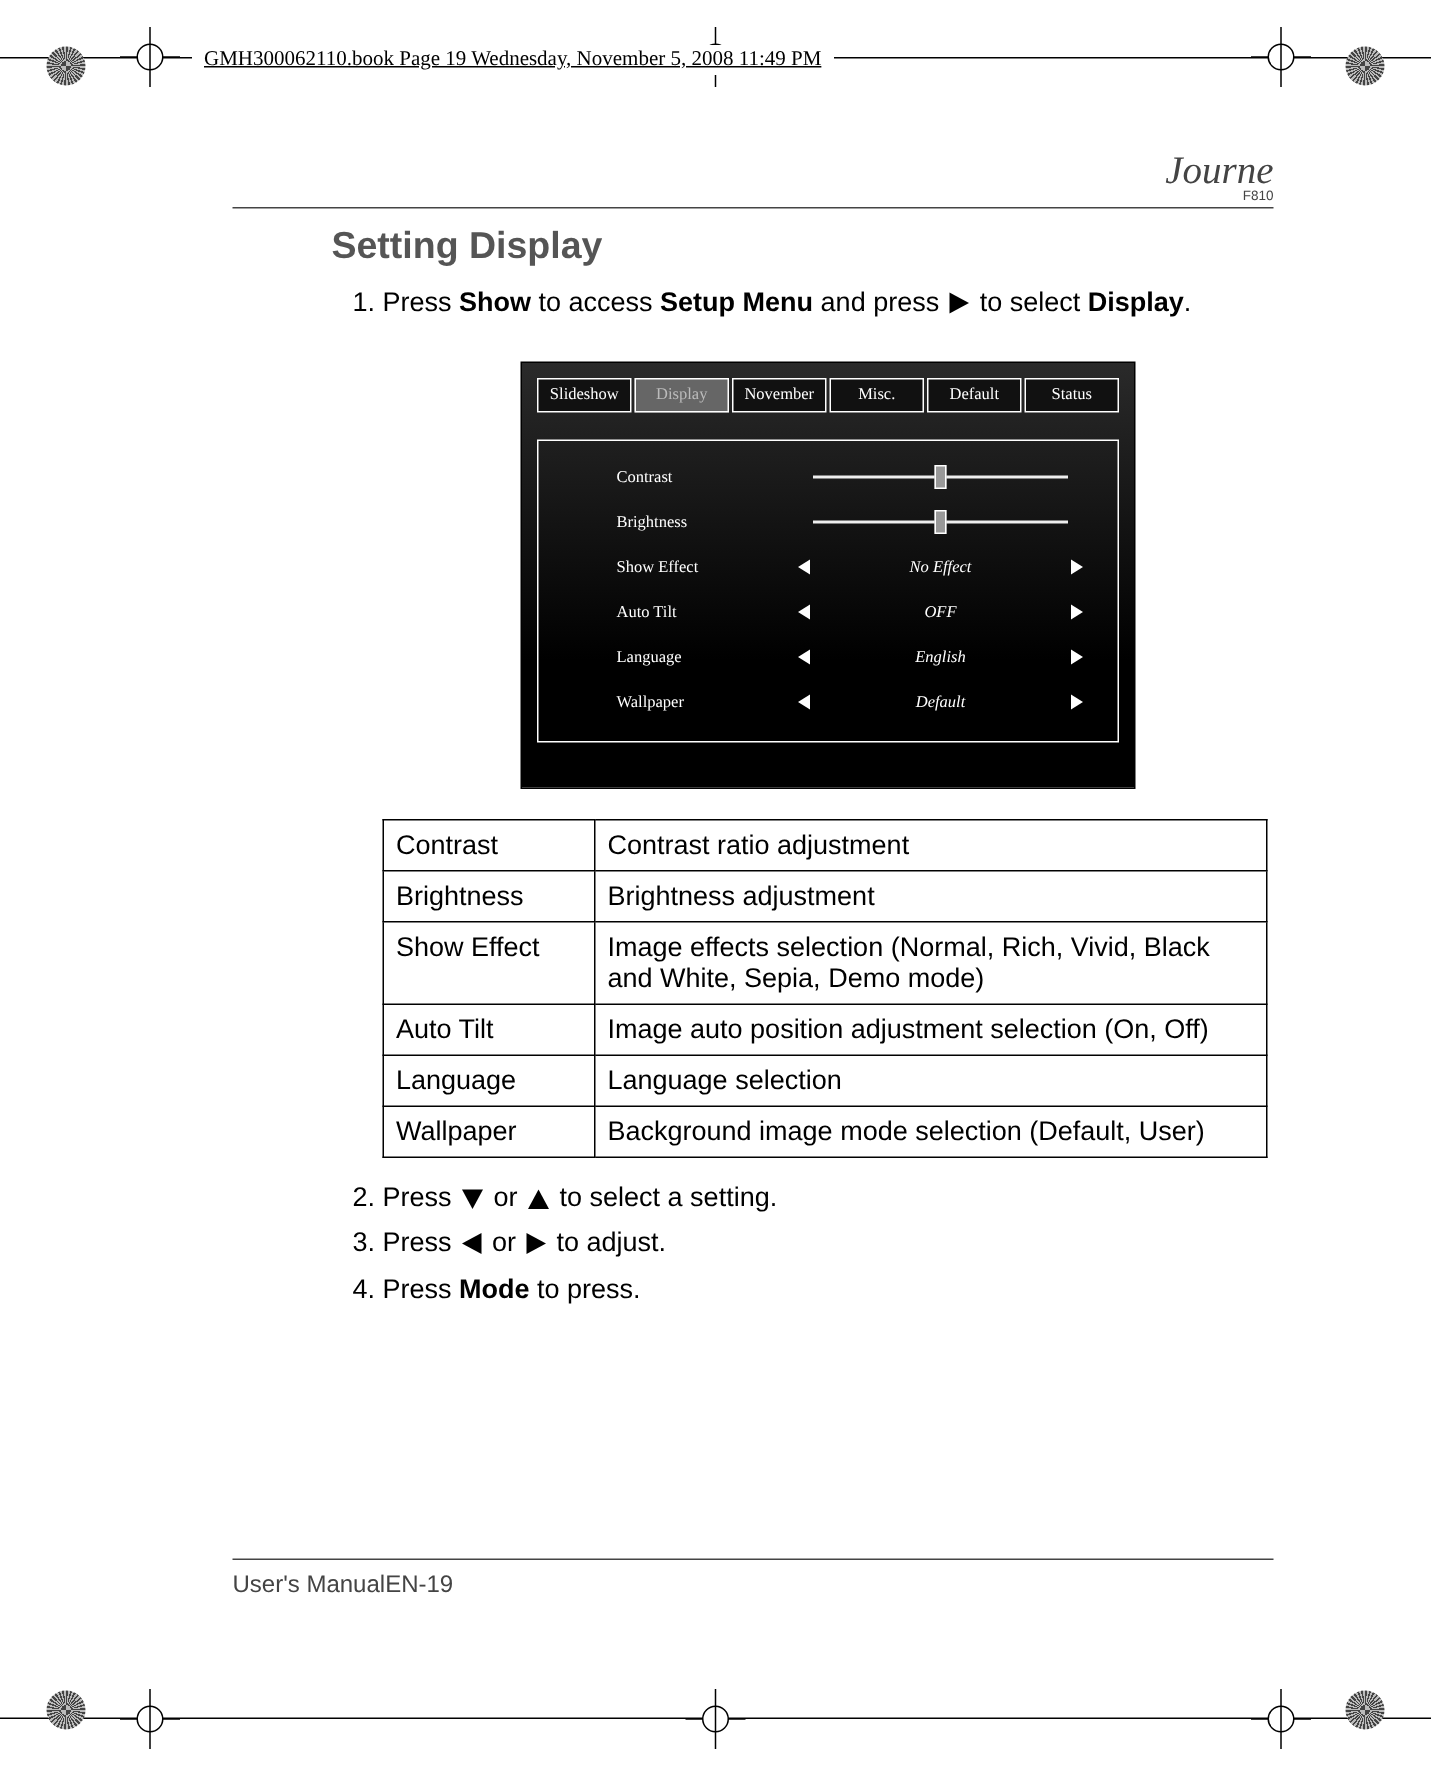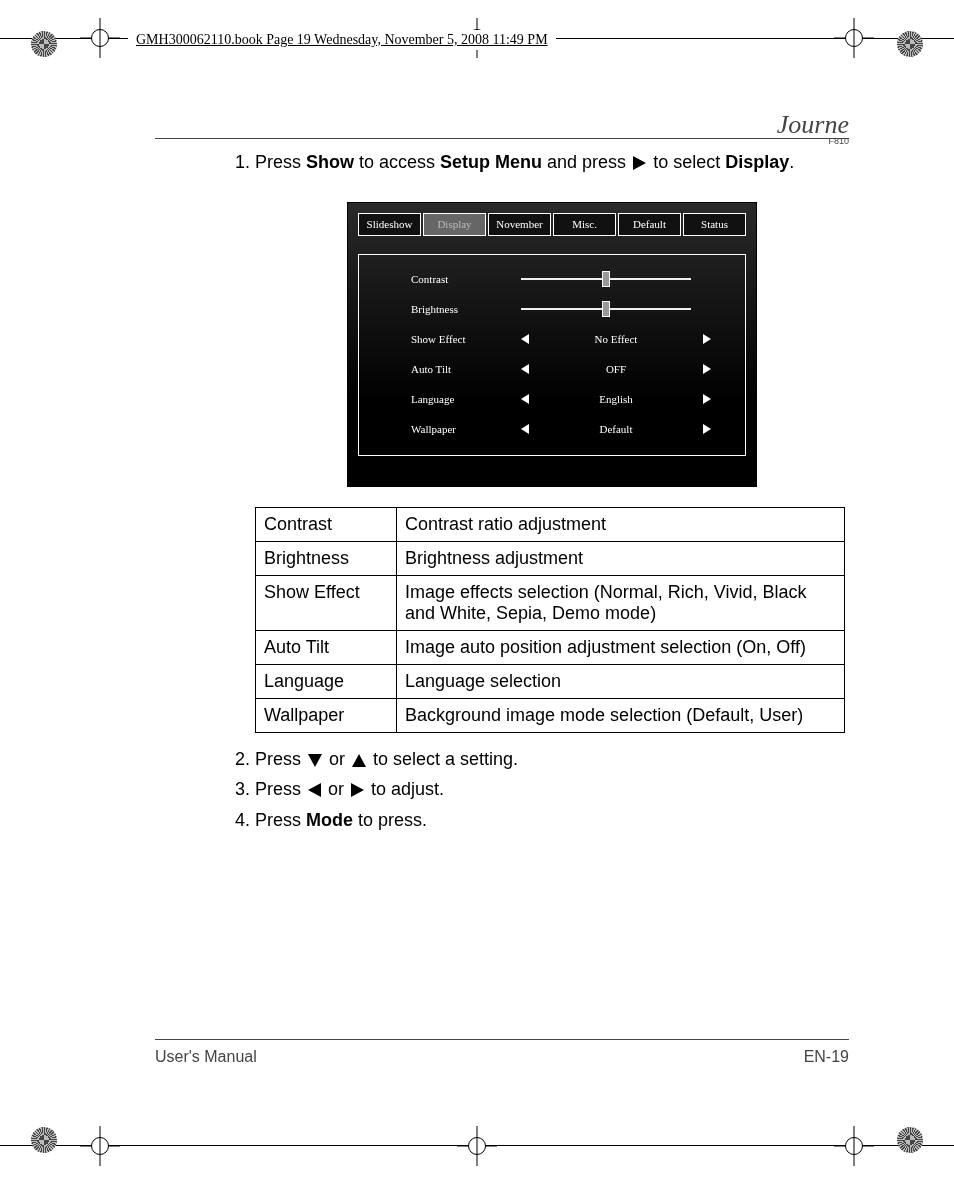--- a/index.html
+++ b/index.html
@@ -86,21 +86,21 @@
   .content {
     position: absolute;
     top: 98px;
     left: 155px;
     right: 105px;
     bottom: 110px;
   }
 
   .brand {
     position: absolute;
-    top: 12px;
+    top: 1px;
     right: 0;
     text-align: right;
   }
   .brand-name {
     font-family: "Brush Script MT", "Lucida Handwriting", cursive;
     font-style: italic;
     font-size: 26px;
     color: #444;
   }
   .brand-model {
@@ -194,22 +194,23 @@
     height: 16px;
   }
   .setting-label {
     width: 110px;
     padding-left: 40px;
   }
   .setting-control {
     flex: 1;
     display: flex;
     align-items: center;
-    justify-content: flex-start;
+    justify-content: center;
     position: relative;
+    font-style: italic;
   }
   .slider {
     width: 170px;
     height: 2px;
     background: #eee;
     position: relative;
   }
   .slider .thumb {
     position: absolute;
     left: 50%;
@@ -259,24 +260,22 @@
     position: absolute;
     left: 0; right: 0;
     bottom: 34px;
     border-top: 1.5px solid #444;
   }
   .footer {
     position: absolute;
     left: 0; right: 0;
     bottom: 8px;
     display: flex;
-    justify-content: space-between;
     font-size: 16px;
     color: #444;
-    gap: 32px;
   }
 </style>
 </head>
 <body>
 
 <div class="hline hline-top"></div>
 <div class="hline hline-bottom"></div>
 <div class="mark mark-top-left">
     <div class="burst"></div>
   </div>
@@ -314,20 +313,21 @@
 
   <div class="brand">
     <span class="brand-name">Journe</span><br>
     <span class="brand-model">F810</span>
   </div>
 
   <div class="rule"></div>
 
   <div class="main">
 
+    <h2 class="section-title">Setting Display</h2>
 
     <ol class="steps">
       <li>
         <span>Press </span><b>Show</b><span> to access </span><b>Setup Menu</b><span> and press </span><span class="tri tri-right"></span><span> to select </span><b>Display</b><span>.</span>
 
         
         <div class="screenshot">
           <div class="tabs">
             <div class="tab">Slideshow</div>
             <div class="tab active">Display</div>

